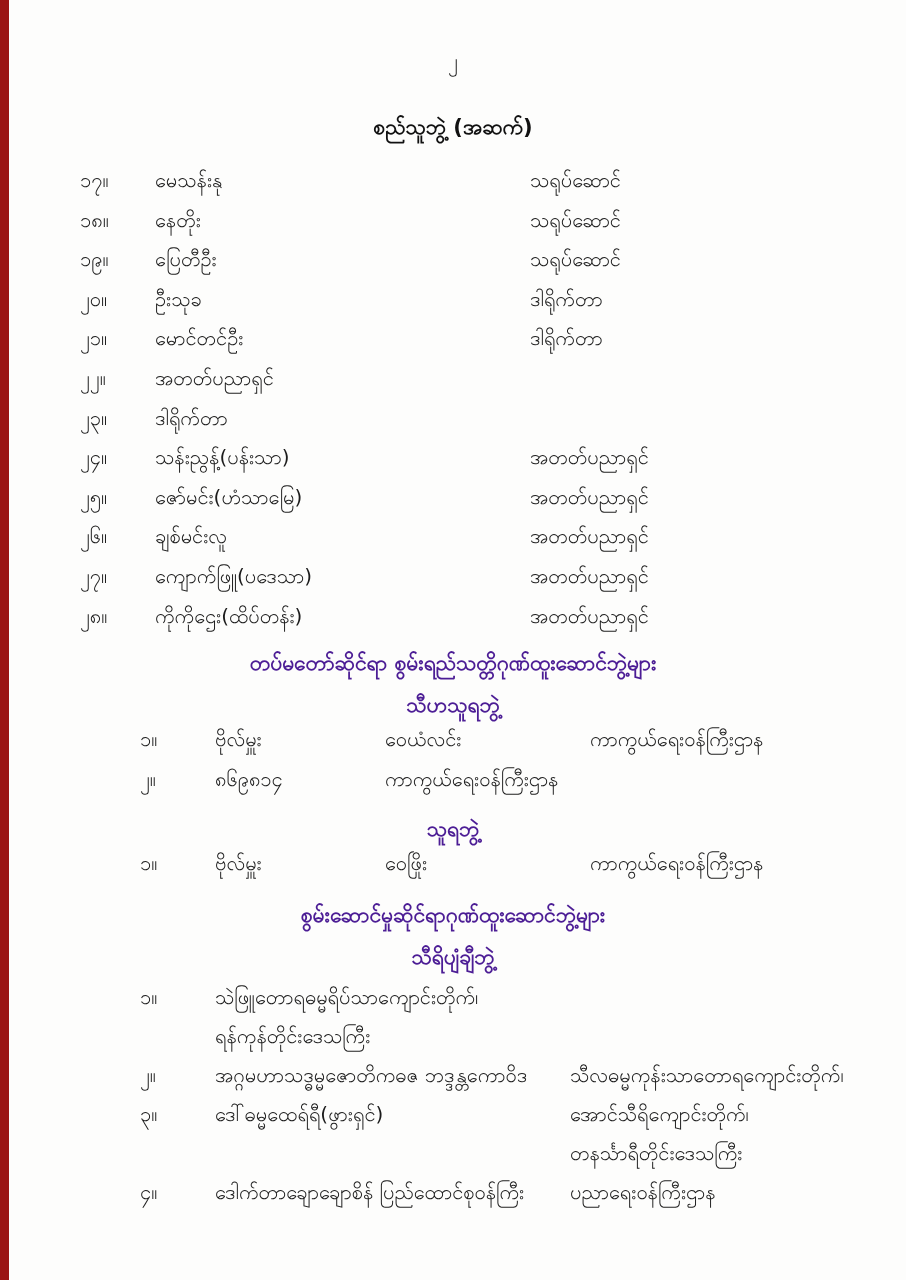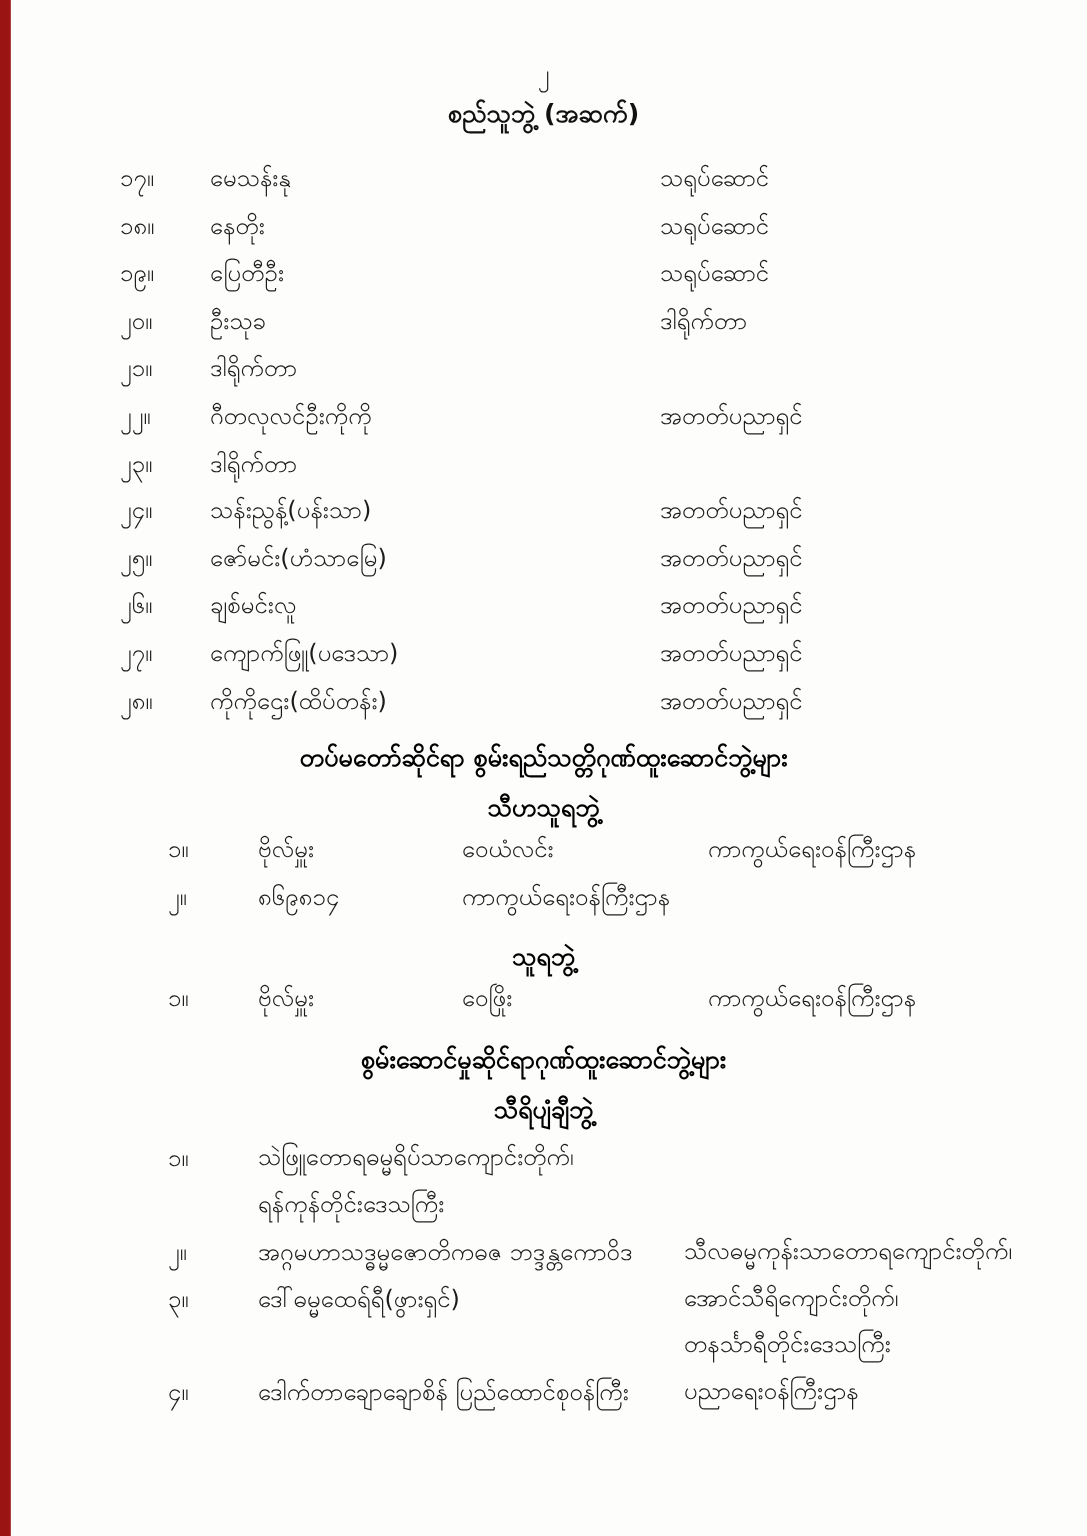--- a/index.html
+++ b/index.html
@@ -27,43 +27,43 @@
     left: 0; top: 0;
     width: 906px;
   }
   .page-num {
     margin-top: 48px;
     text-align: center;
     font-size: 20px;
     line-height: 27px;
   }
   .doc-title {
-    margin-top: 6px;
+    margin-top: 38px;
     text-align: center;
     font-size: 21px;
     font-weight: 700;
     line-height: 28px;
     color: #111;
   }
   .list-a { margin-top: 26px; }
   .row-a {
     display: grid;
     grid-template-columns: 75px 375px 1fr;
-    padding-left: 100px;
+    padding-left: 80px;
     height: 39.6px;
     font-size: 20px;
     line-height: 26px;
     align-items: start;
   }
   .h-bold {
     text-align: center;
     font-weight: 700;
     font-size: 21px;
     line-height: 42px;
-    color: #000000;
+    color: #4c1d95;
     height: 42px;
   }
   .row-b {
     display: grid;
     grid-template-columns: 75px 170px 205px 1fr;
     padding-left: 140px;
     height: 40px;
     font-size: 20px;
     line-height: 27px;
     align-items: start;
@@ -108,25 +108,25 @@
       <span>ပြေတီဦး</span>
       <span>သရုပ်ဆောင်</span>
     </div>
     <div class="row-a">
       <span>၂၀။</span>
       <span>ဦးသုခ</span>
       <span>ဒါရိုက်တာ</span>
     </div>
     <div class="row-a">
       <span>၂၁။</span>
+      <span>မောင်တင်ဦး</span>
       <span>ဒါရိုက်တာ</span>
     </div>
     <div class="row-a">
       <span>၂၂။</span>
-      <span>ဂီတလုလင်ဦးကိုကို</span>
       <span>အတတ်ပညာရှင်</span>
     </div>
     <div class="row-a">
       <span>၂၃။</span>
       <span>ဒါရိုက်တာ</span>
     </div>
     <div class="row-a">
       <span>၂၄။</span>
       <span>သန်းညွန့်(ပန်းသာ)</span>
       <span>အတတ်ပညာရှင်</span>

